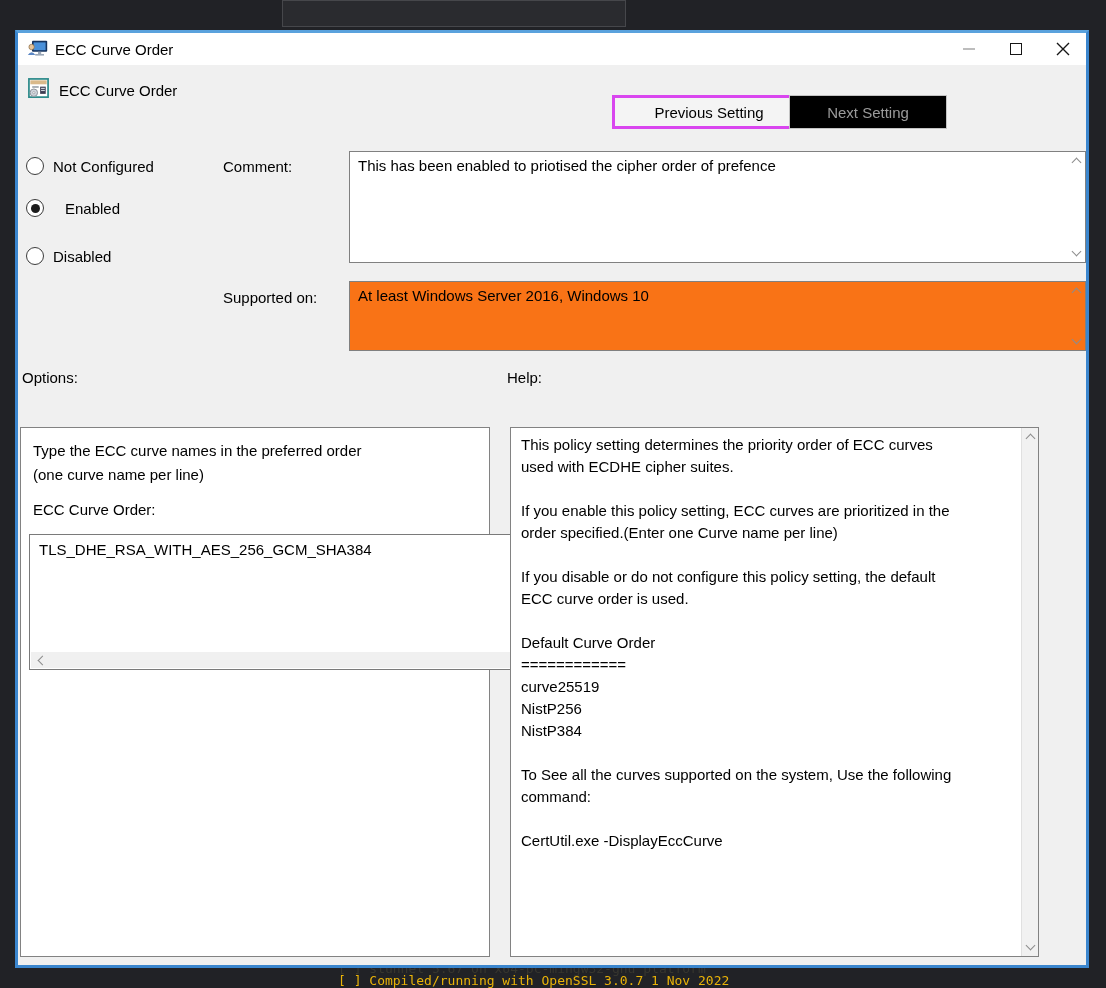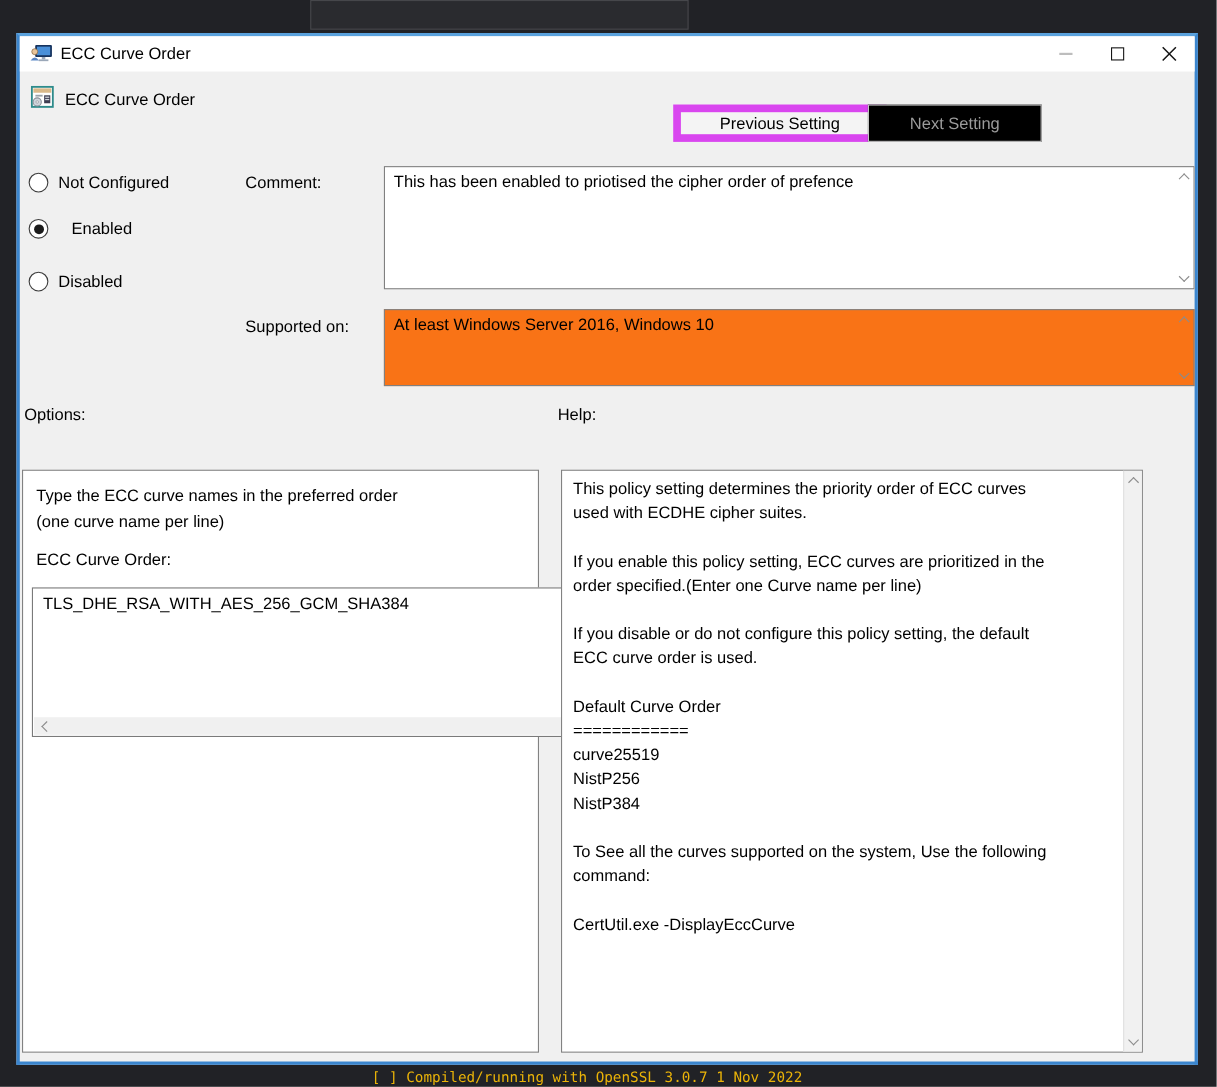--- a/index.html
+++ b/index.html
@@ -45,21 +45,21 @@
   .policy-icon { position:absolute; left:10px; top:13px; width:21px; height:21px; }
   .setting-name { position:absolute; left:41px; top:17px; }
 
   .btn {
     position:absolute; height:34px; font-size:15px;
     font-family:"Liberation Sans", sans-serif;
     display:flex; align-items:center; justify-content:center;
   }
   .btn-prev {
     left:594px; top:30px; width:194px;
-    background:#f4f4f4; border:7px solid #d946ef; color:#000;
+    background:#f4f4f4; border:3px solid #d946ef; color:#000;
   }
   .btn-next {
     left:771px; top:30px; width:158px;
     background:#000000; border:1px solid #c3c3c3; color:#9b9b9b;
   }
 
   .radio-row { position:absolute; left:8px; display:flex; align-items:center; }
   .radio-circle {
     width:18px; height:18px; border-radius:50%;
     border:1px solid #3c3c3c; background:#fff; flex:none;
@@ -119,20 +119,21 @@
     display:flex; flex-direction:column; justify-content:space-between;
     align-items:center; padding:7px 0;
   }
 </style>
 </head>
 <body>
 
 <div class="screen">
 
   <div class="bg-window-edge"></div>
+  <div class="bg-terminal-line bg-line1">[ ] stunnel 5.67 on x64-pc-mingw32-gnu platform</div>
   <div class="bg-terminal-line bg-line2">[ ] Compiled/running with OpenSSL 3.0.7 1 Nov 2022</div>
 
   <div class="dialog">
 
     <div class="titlebar">
       <svg class="title-icon" viewBox="0 0 21 18">
         <rect x="5" y="0.8" width="15.2" height="11" rx="1" fill="#16335e"></rect>
         <rect x="6.6" y="2.4" width="12" height="7.8" fill="#4a90d9"></rect>
         <rect x="11" y="11.8" width="3.2" height="2.2" fill="#9aa7b8"></rect>
         <rect x="8.2" y="14" width="8.8" height="1.6" fill="#9aa7b8"></rect>

